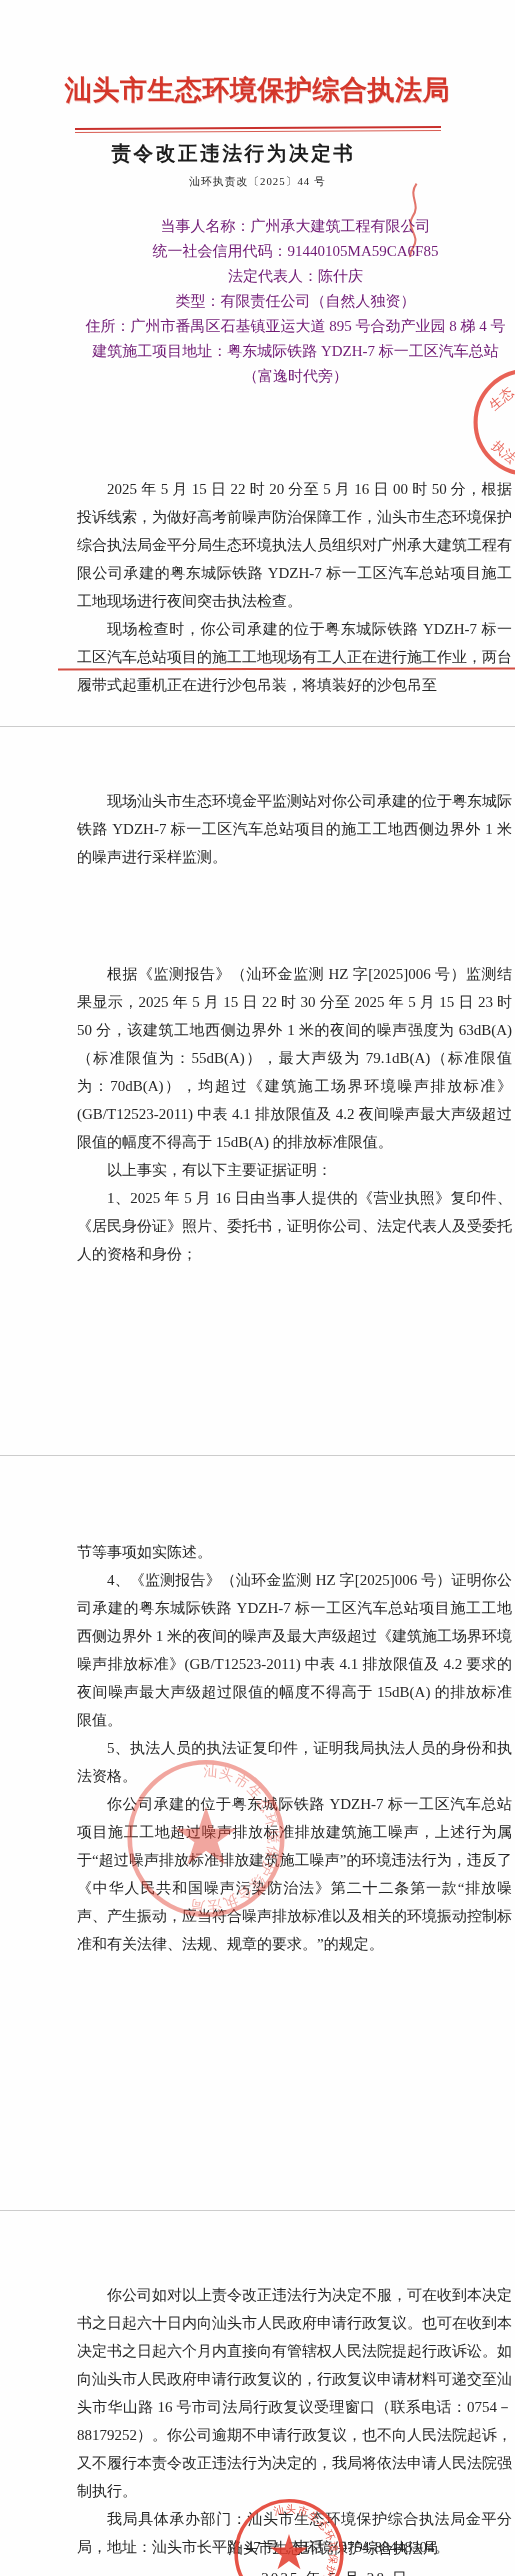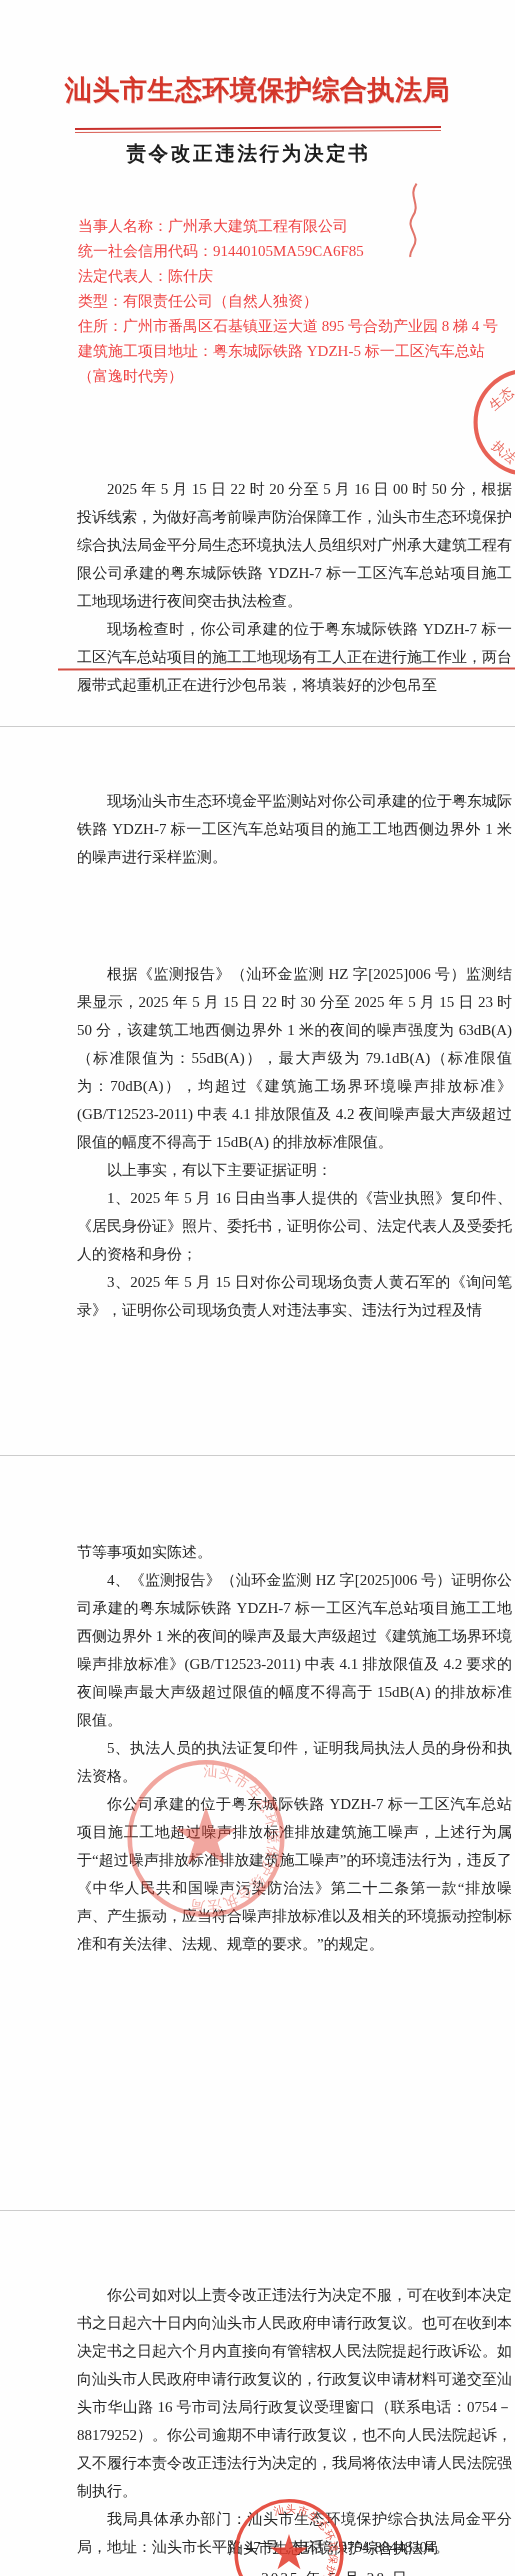--- a/index.html
+++ b/index.html
@@ -3,24 +3,24 @@
 <meta charset="utf-8">
 <style>
   html,body{margin:0;padding:0;background:#ffffff;}
   .page{position:relative;width:515px;height:3642px;margin:0 auto;background:#fefefe;overflow:hidden;
         font-family:"Liberation Serif","DejaVu Serif",serif;color:#2b2b2b;}
   .abs{position:absolute;}
   .letterhead{top:72px;left:0;width:515px;text-align:center;font-size:27px;font-weight:bold;
               color:#d4372b;letter-spacing:0.5px;text-shadow:0.5px 0.5px 0 rgba(212,55,43,.25);}
   .red-rule-a{top:127px;left:75px;width:366px;height:2.1px;background:#c9302c;transform:rotate(-.3deg);}
   .red-rule-b{top:131px;left:75px;width:366px;height:1px;background:#d85a50;transform:rotate(-.3deg);}
-  .doc-title{top:140px;left:15px;width:467px;text-align:center;font-size:19.6px;font-weight:bold;
+  .doc-title{top:140px;left:0;width:467px;text-align:center;font-size:19.6px;font-weight:bold;
              letter-spacing:2.6px;color:#1d1d1d;}
   .doc-no{top:175px;left:0;width:515px;text-align:center;font-size:10.8px;color:#222;letter-spacing:1px;}
-  .info{top:214px;left:78px;width:435px;font-size:15px;line-height:25px;color:#ef4444;}
+  .info{top:214px;left:78px;width:435px;font-size:15px;line-height:25px;color:#701a75;text-align:center;}
   .info p{margin:0;}
   .body-block{left:77px;width:435px;font-size:15px;line-height:28px;text-align:justify;color:#262626;}
   .body-block p{margin:0;text-indent:2em;}
   .body-block p.cont{text-indent:0;}
   .redline{top:668px;left:58px;width:457px;height:1.5px;background:#cf392c;transform:rotate(-.15deg);opacity:.9;}
   .pagebreak{left:0;width:515px;height:1px;background:#cccccc;}
   .pb1{top:726px;} .pb2{top:1455px;} .pb3{top:2210px;}
   .authority{top:2539px;left:0;width:515px;text-align:right;padding-right:0;font-size:15px;color:#262626;}
   .authority span{display:inline-block;margin-right:77px;}
   .sign-date{top:2569px;left:0;width:515px;text-align:right;font-size:15px;color:#262626;}
@@ -31,32 +31,33 @@
 </head>
 <body>
 
 <div class="page">
 
   <div class="abs letterhead">汕头市生态环境保护综合执法局</div>
   <div class="abs red-rule-a"></div>
   <div class="abs red-rule-b"></div>
 
   <div class="abs doc-title">责令改正违法行为决定书</div>
+  <div class="abs doc-no">汕环执责改〔2025〕44 号</div>
 
   <svg class="abs squiggle seal" width="26" height="77" viewBox="0 0 50 150">
     <path d="M30,5 C12,30 40,45 22,70 C8,92 38,105 24,128 C20,136 16,142 18,148" fill="none" stroke="#d8473a" stroke-width="4" opacity="0.75"></path>
   </svg>
 
   <div class="abs info">
     <p>当事人名称：广州承大建筑工程有限公司</p>
     <p>统一社会信用代码：91440105MA59CA6F85</p>
     <p>法定代表人：陈什庆</p>
     <p>类型：有限责任公司（自然人独资）</p>
     <p>住所：广州市番禺区石基镇亚运大道 895 号合劲产业园 8 梯 4 号</p>
-    <p>建筑施工项目地址：粤东城际铁路 YDZH-5 标一工区汽车总站（富逸时代旁）</p>
+    <p>建筑施工项目地址：粤东城际铁路 YDZH-7 标一工区汽车总站（富逸时代旁）</p>
   </div>
 
   <div class="abs body-block" style="top:439px;margin-top:36px;">
     <p>2025 年 5 月 15 日 22 时 20 分至 5 月 16 日 00 时 50 分，根据投诉线索，为做好高考前噪声防治保障工作，汕头市生态环境保护综合执法局金平分局生态环境执法人员组织对广州承大建筑工程有限公司承建的粤东城际铁路 YDZH-7 标一工区汽车总站项目施工工地现场进行夜间突击执法检查。</p>
     <p>现场检查时，你公司承建的位于粤东城际铁路 YDZH-7 标一工区汽车总站项目的施工工地现场有工人正在进行施工作业，两台履带式起重机正在进行沙包吊装，将填装好的沙包吊至</p>
   </div>
 
   <svg class="abs seal" style="top:362px;left:464px;" width="52" height="121" viewBox="0 0 100 235">
     <circle cx="122" cy="117" r="100" fill="none" stroke="#e23b2c" stroke-width="8" opacity="0.8"></circle>
     <text x="58" y="95" font-size="26" fill="#e23b2c" opacity="0.8" transform="rotate(-40 58 95)">生态</text>
@@ -67,21 +68,20 @@
   <div class="abs pagebreak pb1"></div>
 
   <div class="abs body-block" style="top:787px;">
     <p>现场汕头市生态环境金平监测站对你公司承建的位于粤东城际铁路 YDZH-7 标一工区汽车总站项目的施工工地西侧边界外 1 米的噪声进行采样监测。</p>
   </div>
 
   <div class="abs body-block" style="top:960px;">
     <p>根据《监测报告》（汕环金监测 HZ 字[2025]006 号）监测结果显示，2025 年 5 月 15 日 22 时 30 分至 2025 年 5 月 15 日 23 时 50 分，该建筑工地西侧边界外 1 米的夜间的噪声强度为 63dB(A)（标准限值为：55dB(A)），最大声级为 79.1dB(A)（标准限值为：70dB(A)），均超过《建筑施工场界环境噪声排放标准》(GB/T12523-2011) 中表 4.1 排放限值及 4.2 夜间噪声最大声级超过限值的幅度不得高于 15dB(A) 的排放标准限值。</p>
     <p>以上事实，有以下主要证据证明：</p>
     <p>1、2025 年 5 月 16 日由当事人提供的《营业执照》复印件、《居民身份证》照片、委托书，证明你公司、法定代表人及受委托人的资格和身份；</p>
-    <p>3、2025 年 5 月 15 日对你公司现场负责人黄石军的《询问笔录》，证明你公司现场负责人对违法事实、违法行为过程及情</p>
   </div>
 
   <div class="abs pagebreak pb2"></div>
 
   <div class="abs body-block" style="top:1538px;">
     <p class="cont">节等事项如实陈述。</p>
     <p>4、《监测报告》（汕环金监测 HZ 字[2025]006 号）证明你公司承建的粤东城际铁路 YDZH-7 标一工区汽车总站项目施工工地西侧边界外 1 米的夜间的噪声及最大声级超过《建筑施工场界环境噪声排放标准》(GB/T12523-2011) 中表 4.1 排放限值及 4.2 要求的夜间噪声最大声级超过限值的幅度不得高于 15dB(A) 的排放标准限值。</p>
     <p>5、执法人员的执法证复印件，证明我局执法人员的身份和执法资格。</p>
     <p>你公司承建的位于粤东城际铁路 YDZH-7 标一工区汽车总站项目施工工地超过噪声排放标准排放建筑施工噪声，上述行为属于“超过噪声排放标准排放建筑施工噪声”的环境违法行为，违反了《中华人民共和国噪声污染防治法》第二十二条第一款“排放噪声、产生振动，应当符合噪声排放标准以及相关的环境振动控制标准和有关法律、法规、规章的要求。”的规定。</p>
   </div>

